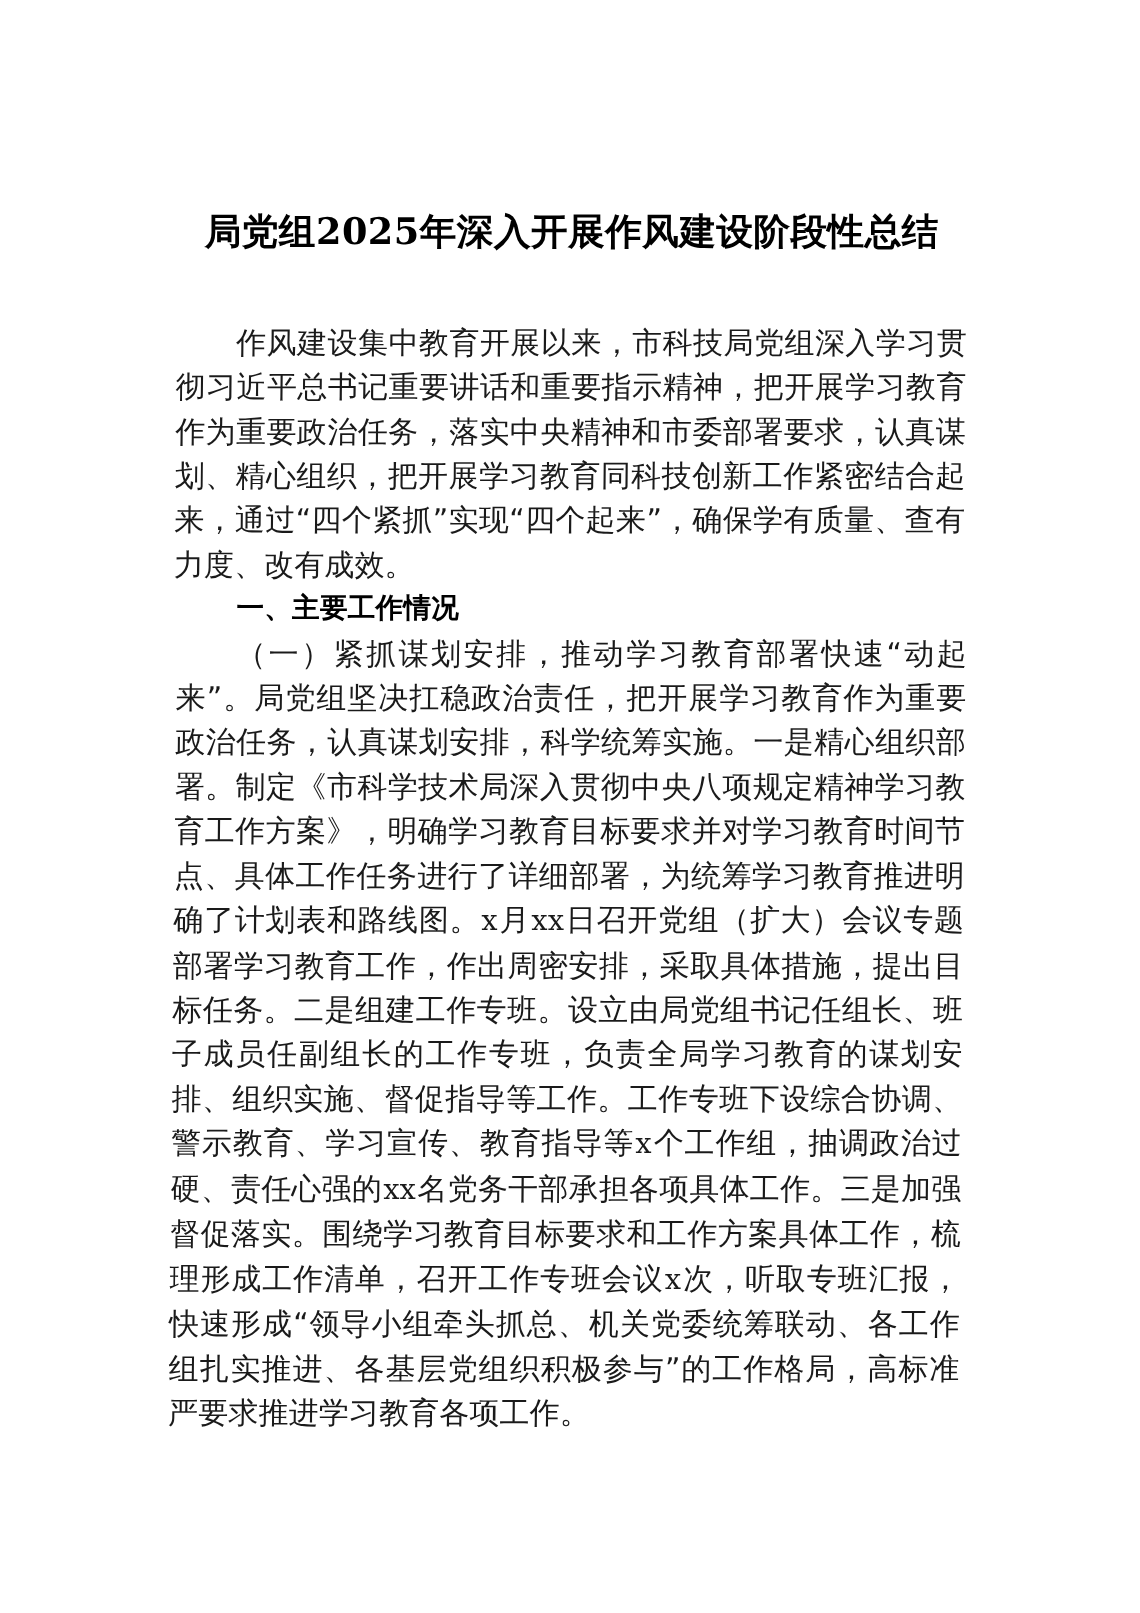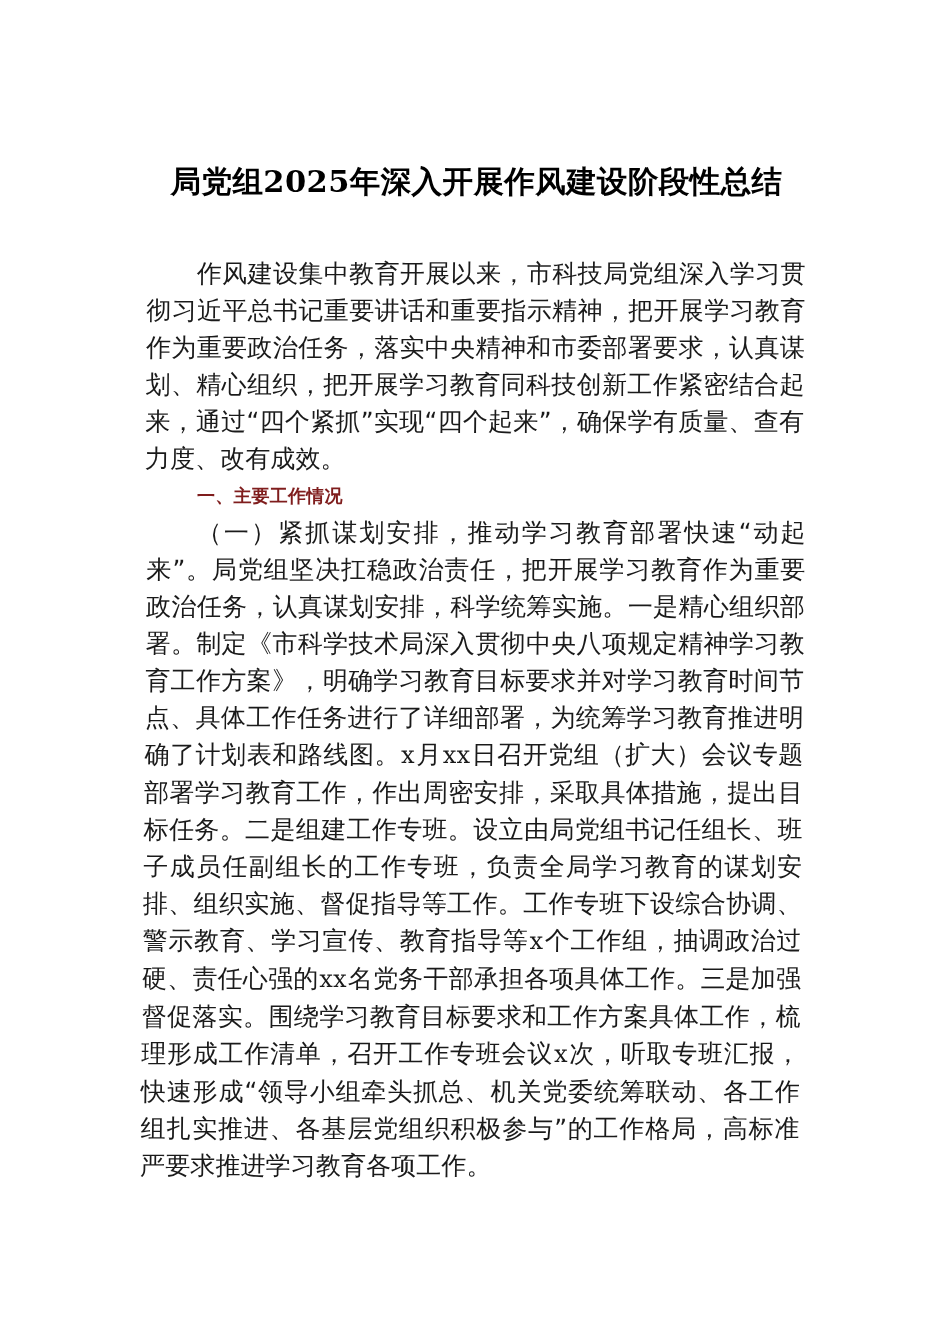--- a/index.html
+++ b/index.html
@@ -19,21 +19,21 @@
     position: relative;
     width: 950px;
     height: 1344px;
     background: #ffffff;
     box-sizing: border-box;
   }
 
   .content {
     position: absolute;
     left: 147px;
-    top: 0;
+    top: 12px;
     width: 659px;
   }
 
   
   .doc-title {
     margin: 0;
     padding: 0;
     padding-top: 158px;
     text-align: center;
     font-family: "DejaVu Serif", "Liberation Serif", serif;
@@ -45,23 +45,23 @@
     word-break: break-all;
     text-align-last: center;
   }
 
   
   .section-heading {
     margin: 0;
     padding: 0;
     font-family: "DejaVu Sans", "Liberation Sans", sans-serif;
     font-weight: bold;
-    font-size: 18px;
+    font-size: 23px;
     line-height: 37px;
-    color: #7f1d1d;
+    color: #000000;
     text-indent: 50px;
     letter-spacing: 0.2px;
   }
 
   
   .body-para {
     margin: 0;
     padding: 0;
     font-family: "DejaVu Sans", "Liberation Sans", sans-serif;
     font-size: 25px;

